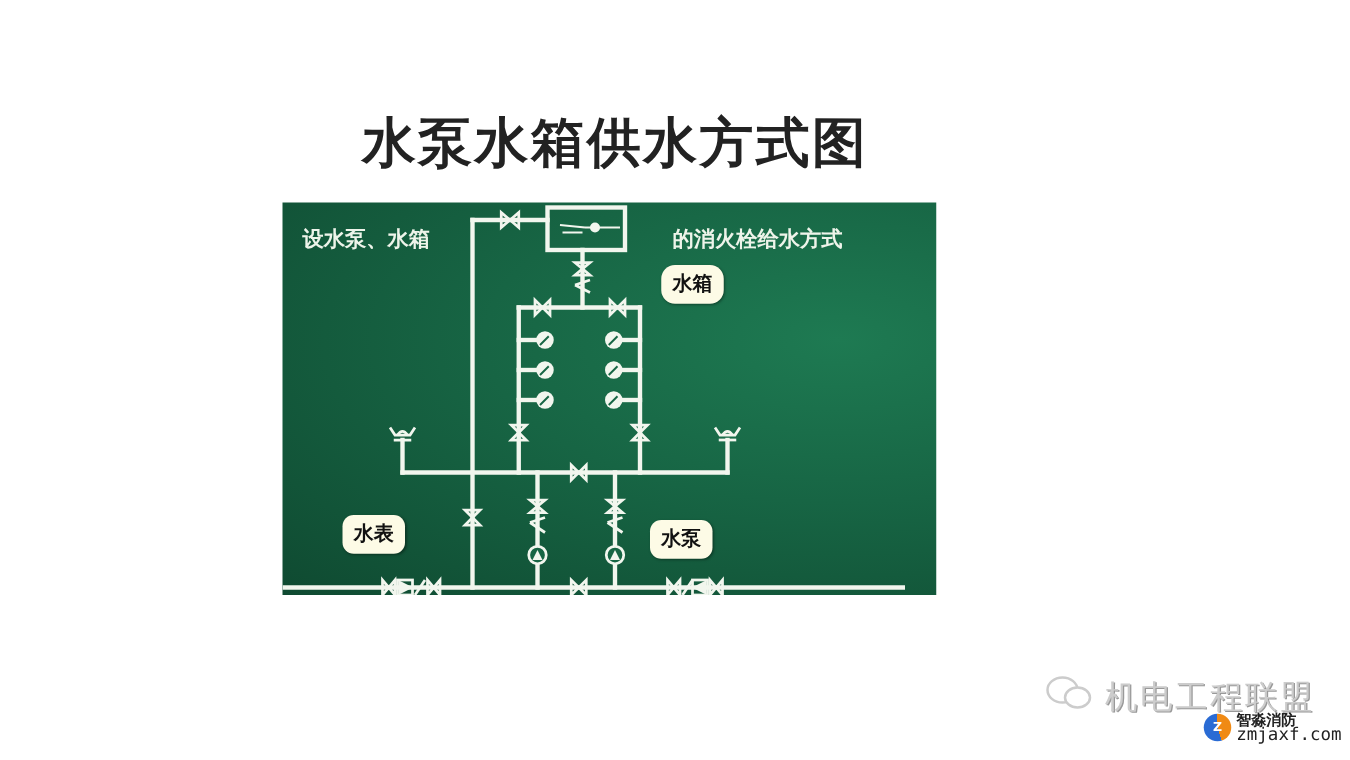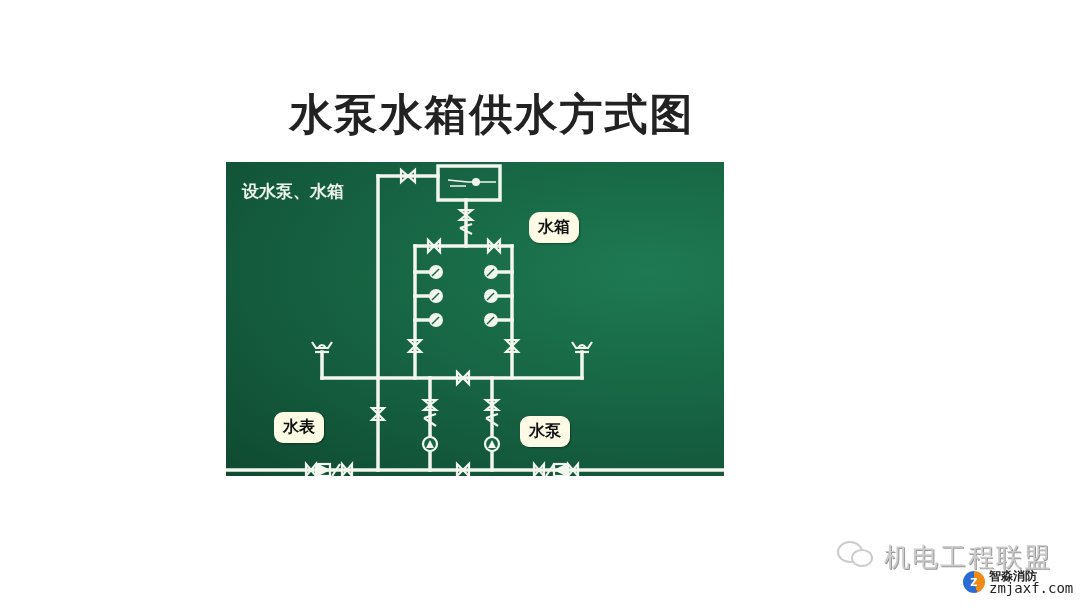--- a/index.html
+++ b/index.html
@@ -1,19 +1,19 @@
 <!DOCTYPE html>
 <html><head>
 <meta charset="utf-8">
 <style>
   html,body{margin:0;padding:0;}
   body{width:1080px;height:608px;background:#ffffff;position:relative;overflow:hidden;font-family:"DejaVu Sans","Liberation Sans",sans-serif;}
   .title{position:absolute;left:0;top:86px;width:952px;text-align:center;font-size:43px;font-weight:bold;color:#222;letter-spacing:2px;padding-left:16px;}
   .board{position:absolute;left:226px;top:162px;width:498px;height:314px;
-    background:radial-gradient(ellipse at 85% 35%, #1e7a52 0%, #176544 45%, #0f4a31 100%);overflow:hidden;}
+    background:radial-gradient(ellipse at 85% 35%, #1e7a52 0%, #176544 45%, #0f4a31 100%);overflow:hidden;padding-left:25px;}
   .board-caption{position:absolute;color:#eef4ea;font-weight:bold;font-size:17px;white-space:nowrap;}
   .cap-left{left:16px;top:18px;}
   .cap-right{left:312px;top:18px;}
   .bubble{position:absolute;background:#fdfbe6;border-radius:9px;color:#111;font-size:16px;font-weight:bold;padding:5px 9px;white-space:nowrap;box-shadow:1px 1px 2px rgba(0,0,0,.35);}
   .diagram{position:absolute;left:0;top:0;}
   .watermark{position:absolute;left:836px;top:540px;display:flex;gap:8px;}
   .wm-text{font-size:26px;color:#ccc;letter-spacing:2px;text-shadow:1px 1px 0 #999;font-weight:300;}
   .logo{position:absolute;left:963px;top:570px;display:flex;align-items:center;gap:4px;}
   .logo-badge{width:22px;height:22px;border-radius:50%;background:conic-gradient(#f08a14 0 45%, #2a6bd4 45% 100%);color:#fff;font-size:10px;font-weight:bold;display:flex;align-items:center;justify-content:center;}
   .logo-text{display:flex;flex-direction:column;line-height:12px;}
@@ -129,20 +129,21 @@
       <path d="M86,180 L90,186 L102,186 L106,180"></path>
       <path d="M89,190 L103,190"></path>
       <path d="M92,186 Q96,180 100,186"></path>
       <path d="M346,180 L350,186 L362,186 L366,180"></path>
       <path d="M349,190 L363,190"></path>
       <path d="M352,186 Q356,180 360,186"></path>
     </g>
   </svg>
 
   <div class="board-caption cap-left">设水泵、水箱</div>
+  <div class="board-caption cap-right">的消火栓给水方式</div>
 
   <div class="bubble" style="left:303px;top:50px;border-radius:11px;">水箱</div>
   <div class="bubble" style="left:48px;top:250px;text-align:right;">水表</div>
   <div class="bubble" style="left:294px;top:254px;">水泵</div>
 </div>
 
 <div class="watermark">
   <svg width="40" height="30" viewBox="0 0 40 30">
     <ellipse cx="14" cy="12" rx="12" ry="10" fill="none" stroke="#ccc" stroke-width="2"></ellipse>
     <ellipse cx="26" cy="18" rx="10" ry="8" fill="#fff" stroke="#ccc" stroke-width="2"></ellipse>

